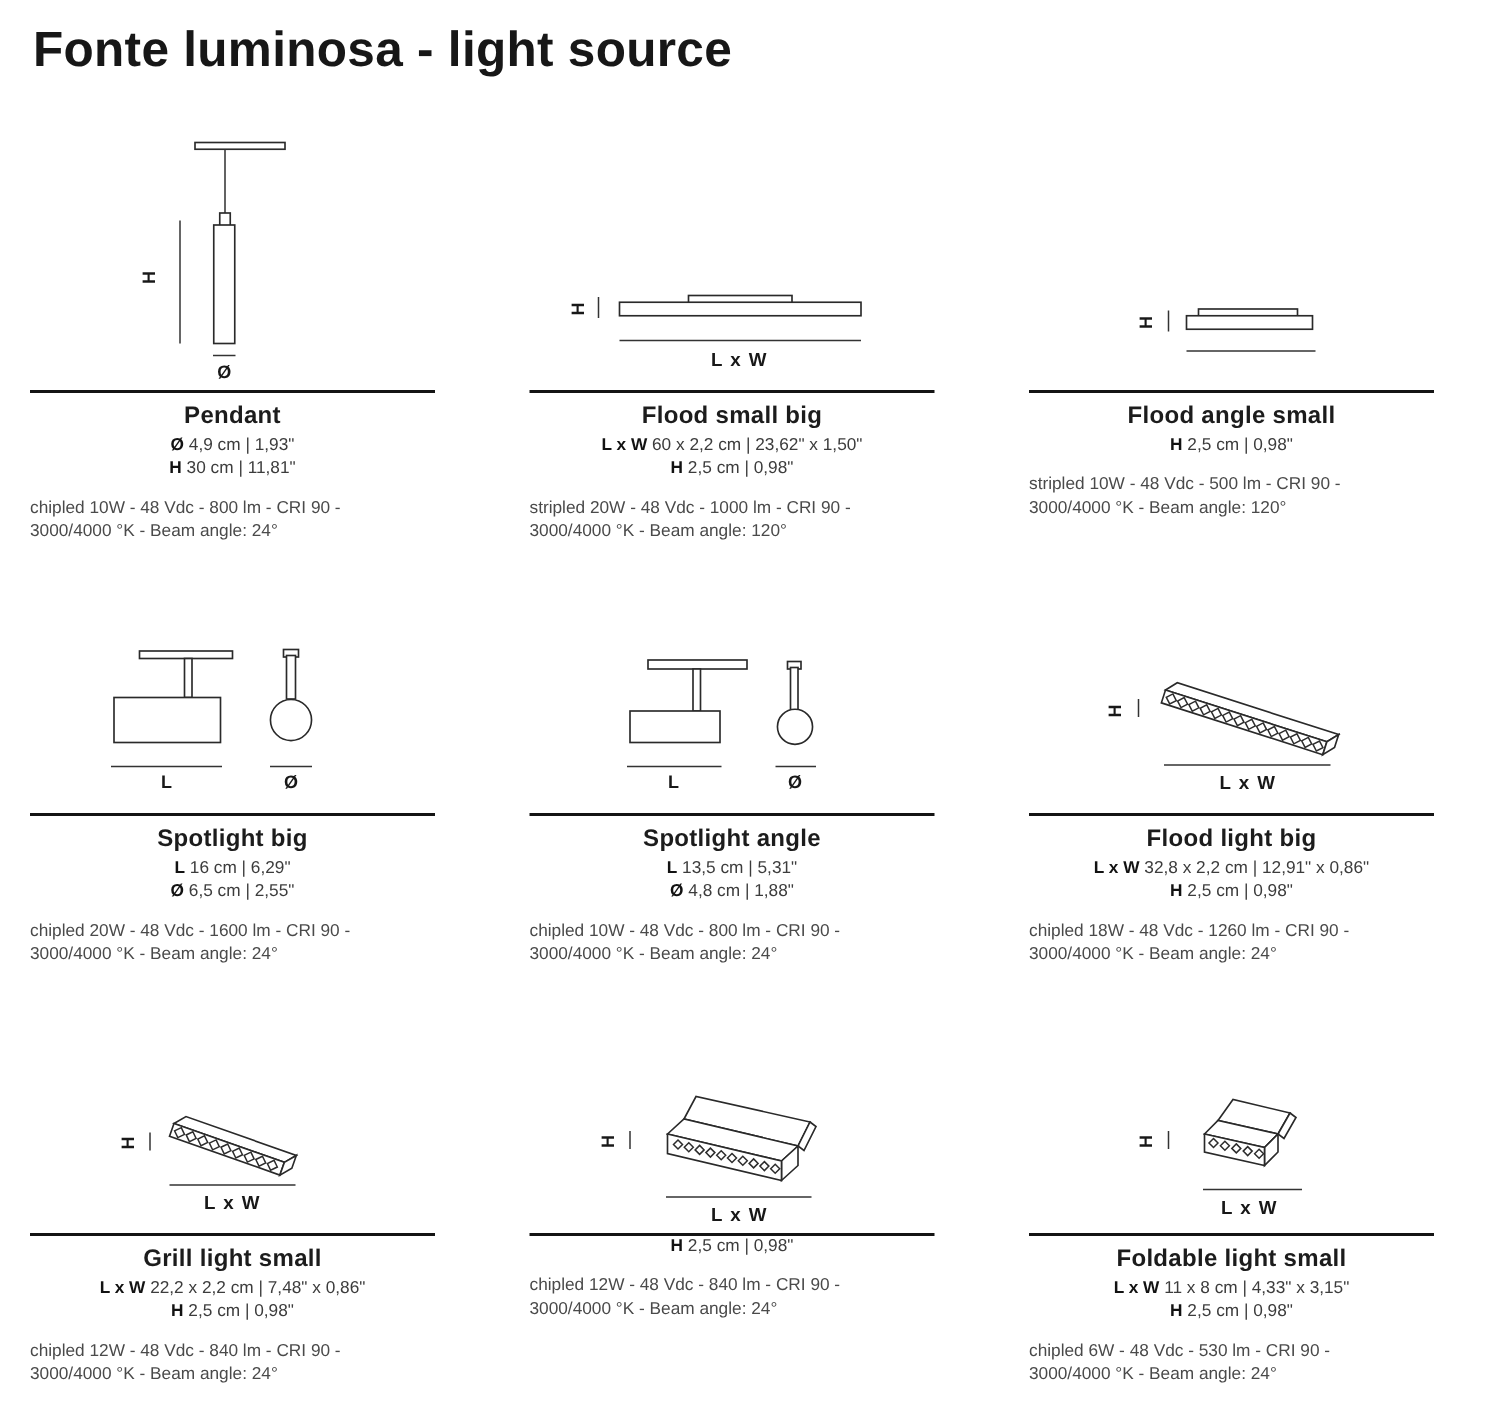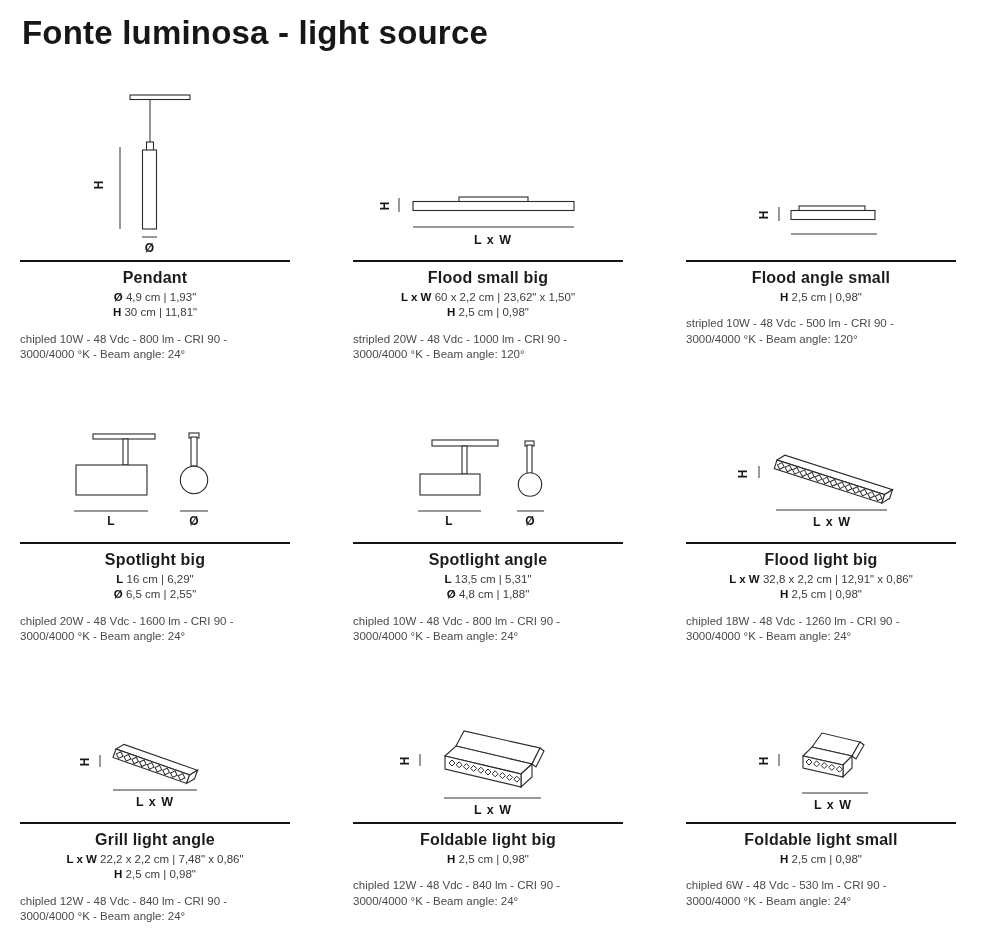--- a/index.html
+++ b/index.html
@@ -205,21 +205,21 @@
               <use href="#cellB" class="cellglyph" x="43" y="1"></use>
               <use href="#cellB" class="cellglyph" x="51.2" y="1"></use>
               <use href="#cellB" class="cellglyph" x="59.4" y="1"></use>
               <use href="#cellB" class="cellglyph" x="67.6" y="1"></use>
           </g>
           <line class="ml" x1="93" y1="91" x2="177" y2="91"></line>
           <text class="dl2" x="135" y="107">L x W</text>
         </svg>
       </div>
       <hr class="rule">
-      <h2 class="name">Grill light angle</h2>
+      <h2 class="name">Grill light small</h2>
       <p class="dim"><b>L x W</b> <span>22,2 x 2,2 cm | 7,48" x 0,86"</span></p>
       <p class="dim"><b>H</b> <span>2,5 cm | 0,98"</span></p>
       <p class="specs"><span>chipled 12W - 48 Vdc - 840 lm - CRI 90 -</span><br><span>3000/4000 °K - Beam angle: 24°</span></p>
     </section>
 
     <section class="cell">
       <div class="diagram">
         <svg width="270" height="123" viewBox="0 0 270 123">
           <defs>
             <path id="cellC" d="M3 0 L6 3 L3 6 L0 3 Z"></path>
@@ -239,21 +239,20 @@
             <use href="#cellC" class="cellglyph" x="132" y="70"></use>
             <use href="#cellC" class="cellglyph" x="139.2" y="71.8"></use>
             <use href="#cellC" class="cellglyph" x="146.4" y="73.6"></use>
             <use href="#cellC" class="cellglyph" x="153.6" y="75.4"></use>
             <use href="#cellC" class="cellglyph" x="160.8" y="77.2"></use>
           <line class="ml" x1="91" y1="99" x2="188" y2="99"></line>
           <text class="dl2" x="140" y="115">L x W</text>
         </svg>
       </div>
       <hr class="rule">
-      <h2 class="name">Foldable light big</h2>
       <p class="dim"><b>H</b> <span>2,5 cm | 0,98"</span></p>
       <p class="specs"><span>chipled 12W - 48 Vdc - 840 lm - CRI 90 -</span><br><span>3000/4000 °K - Beam angle: 24°</span></p>
     </section>
 
     <section class="cell">
       <div class="diagram">
         <svg width="270" height="123" viewBox="0 0 270 123">
           <defs>
             <path id="cellD" d="M3 0 L6 3 L3 6 L0 3 Z"></path>
           </defs>
@@ -268,18 +267,19 @@
             <use href="#cellD" class="cellglyph" x="127.6" y="61.8"></use>
             <use href="#cellD" class="cellglyph" x="135.2" y="63.6"></use>
             <use href="#cellD" class="cellglyph" x="142.8" y="65.4"></use>
             <use href="#cellD" class="cellglyph" x="150.4" y="67.2"></use>
           <line class="ml" x1="116" y1="94" x2="182" y2="94"></line>
           <text class="dl2" x="147" y="110">L x W</text>
         </svg>
       </div>
       <hr class="rule">
       <h2 class="name">Foldable light small</h2>
+      <p class="dim"><b>L x W</b> <span>11 x 8 cm | 4,33" x 3,15"</span></p>
       <p class="dim"><b>H</b> <span>2,5 cm | 0,98"</span></p>
       <p class="specs"><span>chipled 6W - 48 Vdc - 530 lm - CRI 90 -</span><br><span>3000/4000 °K - Beam angle: 24°</span></p>
     </section>
 
   </div>
 </div>
 
 </body></html>

